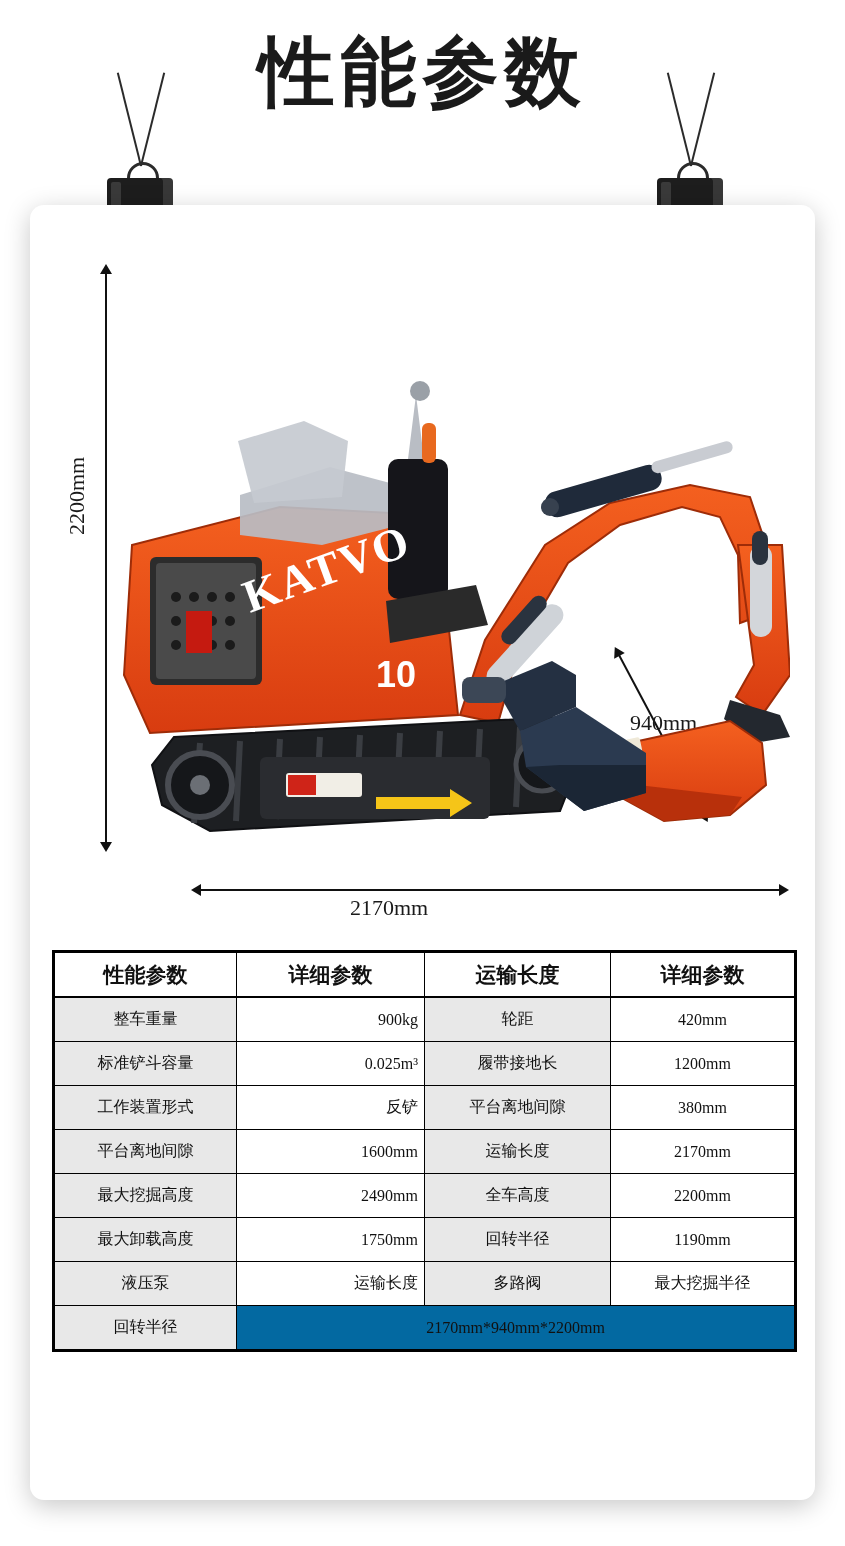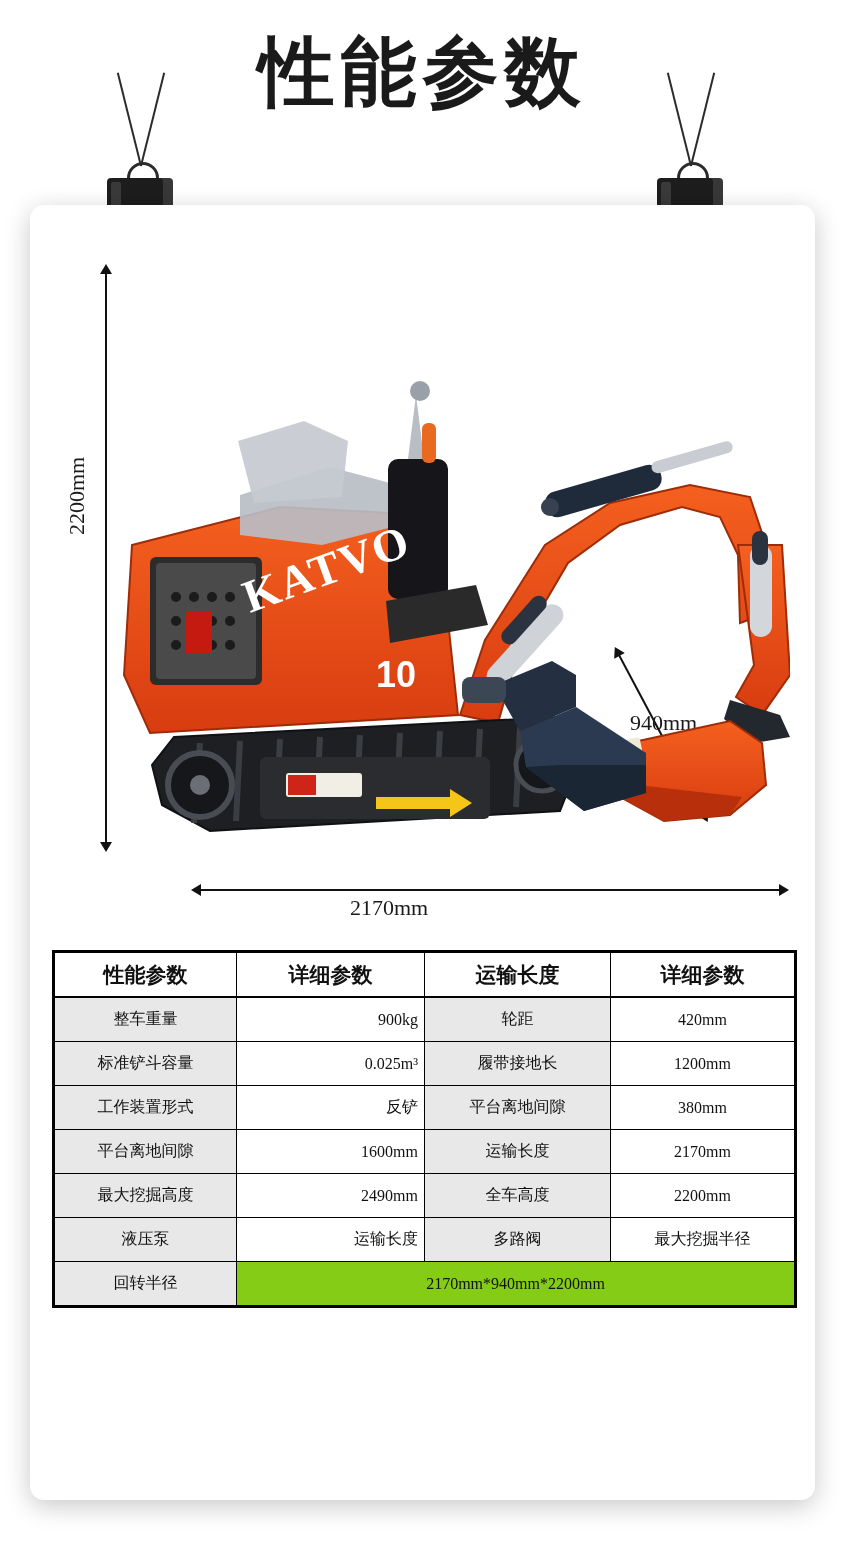--- a/index.html
+++ b/index.html
@@ -224,21 +224,21 @@
     text-align: right;
     background: #ffffff;
     padding-left: 14px;
   }
   td.value.c {
     text-align: center;
     padding-left: 6px;
   }
   td.full {
     text-align: center;
-    background: #84cc16;
+    background: #0369a1;
     font-size: 21px;
   }
   col.c1 { width: 183px; }
   col.c2 { width: 188px; }
   col.c3 { width: 186px; }
   col.c4 { width: 185px; }
 </style>
 </head>
 <body>
 
@@ -414,20 +414,26 @@
         <td class="label">运输长度</td>
         <td class="value c">2170mm</td>
       </tr>
       <tr>
         <td class="label">最大挖掘高度</td>
         <td class="value">2490mm</td>
         <td class="label">全车高度</td>
         <td class="value c">2200mm</td>
       </tr>
       <tr>
+        <td class="label">最大卸载高度</td>
+        <td class="value">1750mm</td>
+        <td class="label">回转半径</td>
+        <td class="value c">1190mm</td>
+      </tr>
+      <tr>
         <td class="label">液压泵</td>
         <td class="value">运输长度</td>
         <td class="label">多路阀</td>
         <td class="value c">最大挖掘半径</td>
       </tr>
       <tr>
         <td class="label">回转半径</td>
         <td class="full" colspan="3">2170mm*940mm*2200mm</td>
       </tr>
     </tbody>

